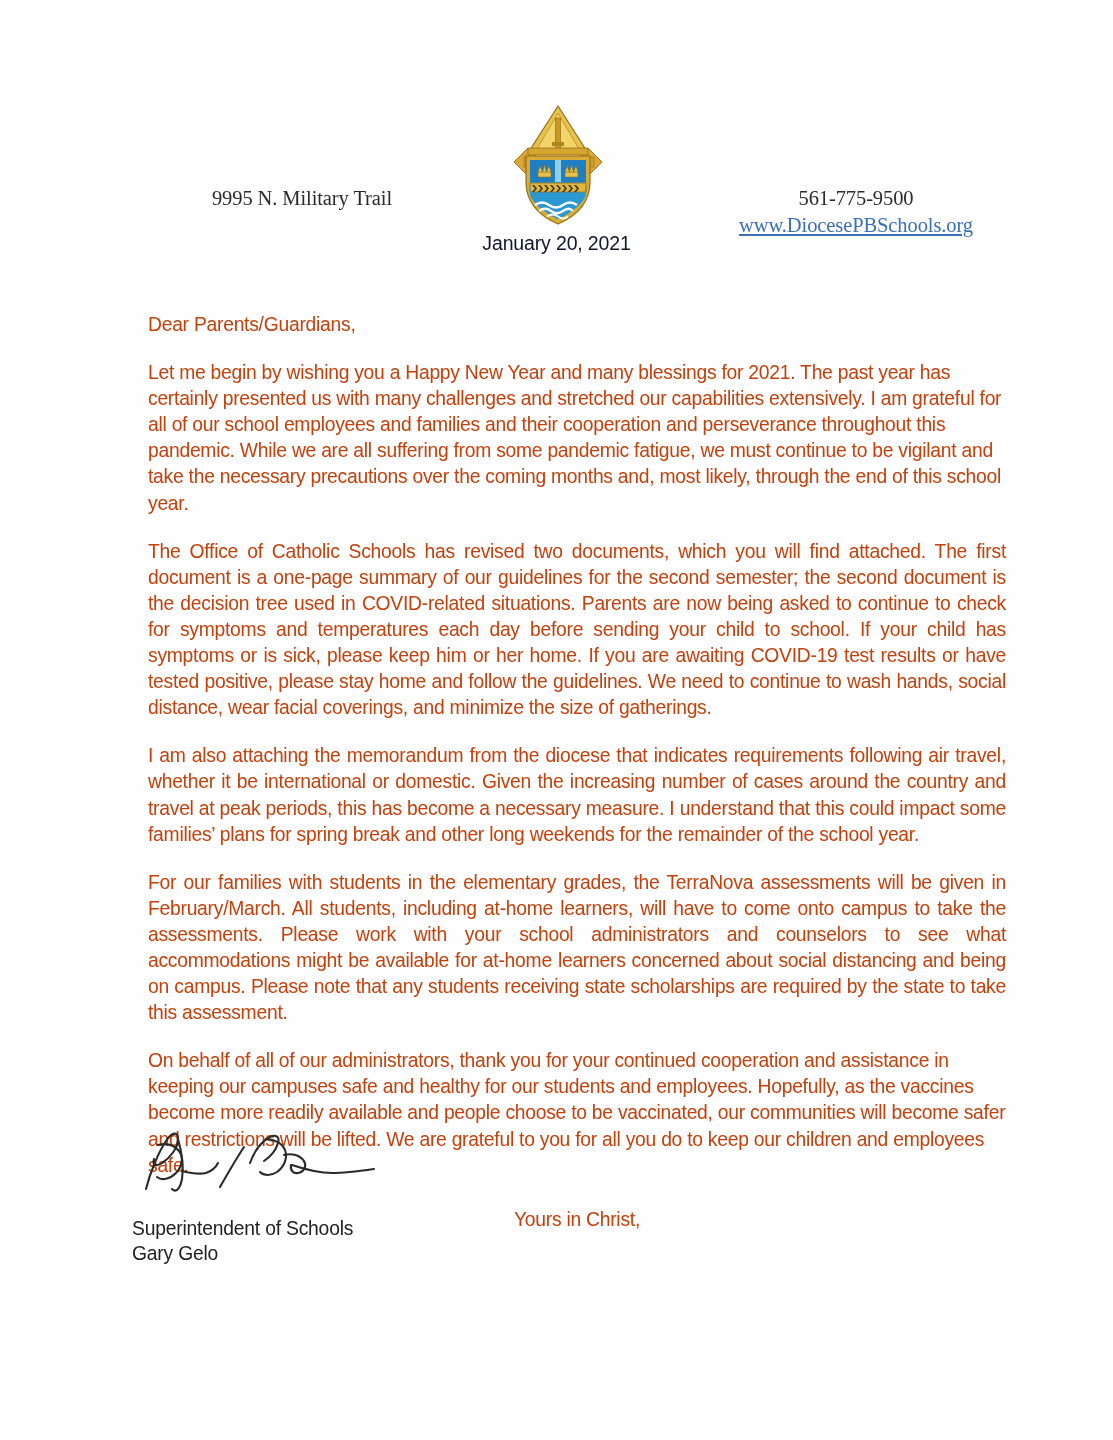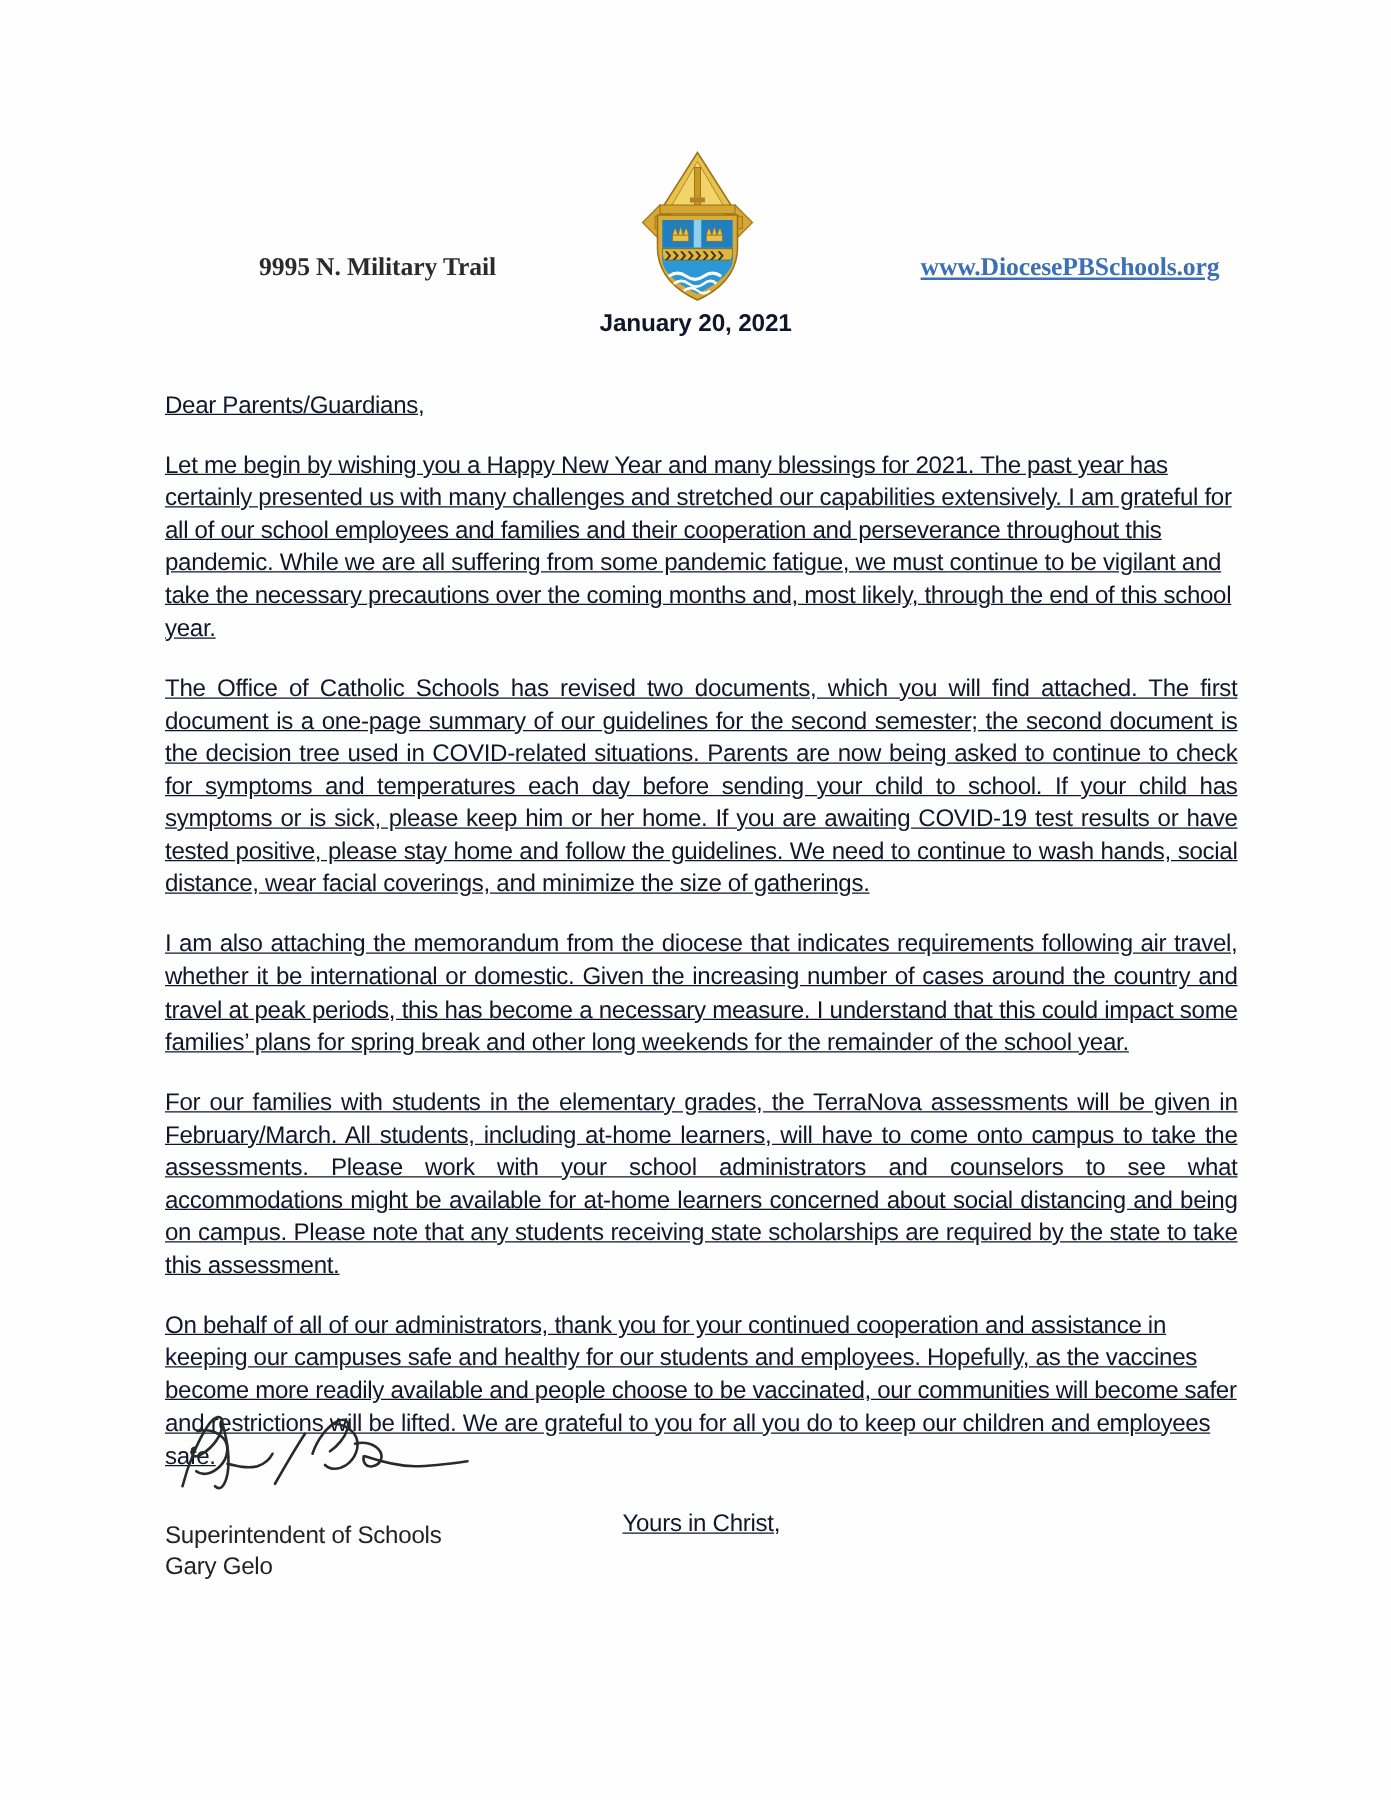--- a/index.html
+++ b/index.html
@@ -18,24 +18,23 @@
     height: 1440px;
     background: #fffefe;
     overflow: hidden;
     box-sizing: border-box;
   }
 
   
   .letterhead {
     position: absolute;
     left: 0;
-    top: 120px;
+    top: 104px;
     width: 1113px;
     height: 170px;
-    font-weight: bold;
   }
   .crest {
     position: absolute;
     left: 508px;
     top: 0px;
     width: 100px;
     height: 122px;
   }
   .addr-block {
     position: absolute;
@@ -74,29 +73,28 @@
     text-align: center;
     font-family: "Liberation Sans", sans-serif;
     font-size: 19.5px;
     color: #0f172a;
     letter-spacing: -0.15px;
   }
 
   
   .letter-body {
     position: absolute;
-    left: 132px;
+    left: 148px;
     top: 312px;
     width: 858px;
     font-family: "Liberation Sans", sans-serif;
     font-size: 19.3px;
     line-height: 26.1px;
-    color: #0f172a;
+    color: #c2410c;
     letter-spacing: -0.25px;
-    text-decoration: underline;
   }
   .salutation {
     margin: 0 0 22px 0;
     text-align: left;
   }
   .para {
     margin: 0 0 22px 0;
     text-align: left;
   }
   .para.justify {
@@ -193,20 +191,21 @@
         <path d="M31 107 q6,-4.5 12,0 t12,0 t10,0" fill="none" stroke="#ffffff" stroke-width="2.2"></path>
         <path d="M39 112.5 q6,-4 11,0 t10,0" fill="none" stroke="#ffffff" stroke-width="2"></path>
       </svg>
     </div>
 
     <div class="addr-block">
       <div>9995 N. Military Trail</div>
     </div>
 
     <div class="contact-block">
+      <div>561-775-9500</div>
       <div><a class="weblink" href="#">www.DiocesePBSchools.org</a></div>
     </div>
 
     <div class="date-line">January 20, 2021</div>
   </div>
 
   <div class="letter-body">
     <p class="salutation">Dear Parents/Guardians,</p>
     <p class="para">Let me begin by wishing you a Happy New Year and many blessings for 2021.  The past year has certainly presented us with many challenges and stretched our capabilities extensively.  I am grateful for all of our school employees and families and their cooperation and perseverance throughout this pandemic.  While we are all suffering from some pandemic fatigue, we must continue to be vigilant and take the necessary precautions over the coming months and, most likely, through the end of this school year.</p>
     <p class="para justify">The Office of Catholic Schools has revised two documents, which you will find attached.  The first document is a one-page summary of our guidelines for the second semester; the second document is the decision tree used in COVID-related situations.   Parents are now being asked to continue to check for symptoms and temperatures each day before sending your child to school.  If your child has symptoms or is sick, please keep him or her home.  If you are awaiting COVID-19 test results or have tested positive, please stay home and follow the guidelines.  We need to continue to wash hands, social distance, wear facial coverings, and minimize the size of gatherings.</p>

